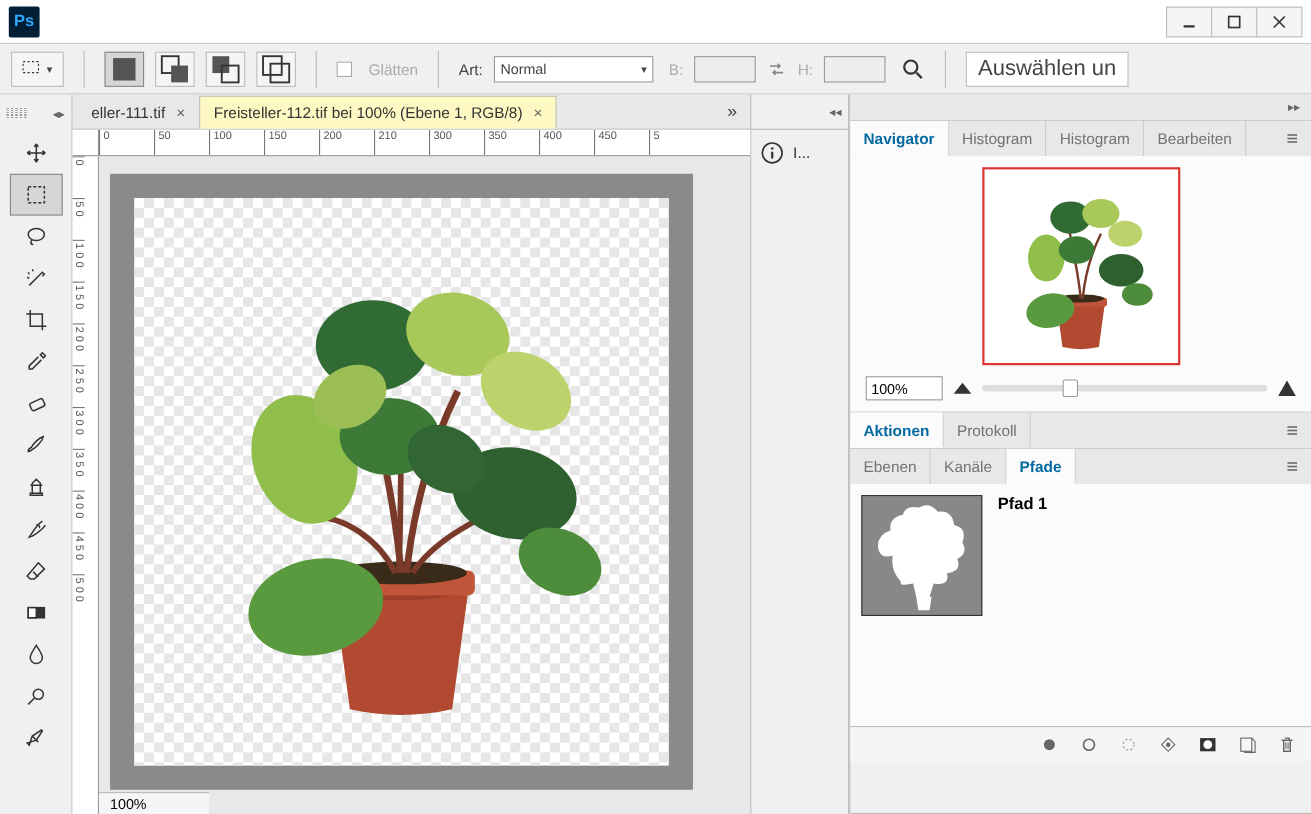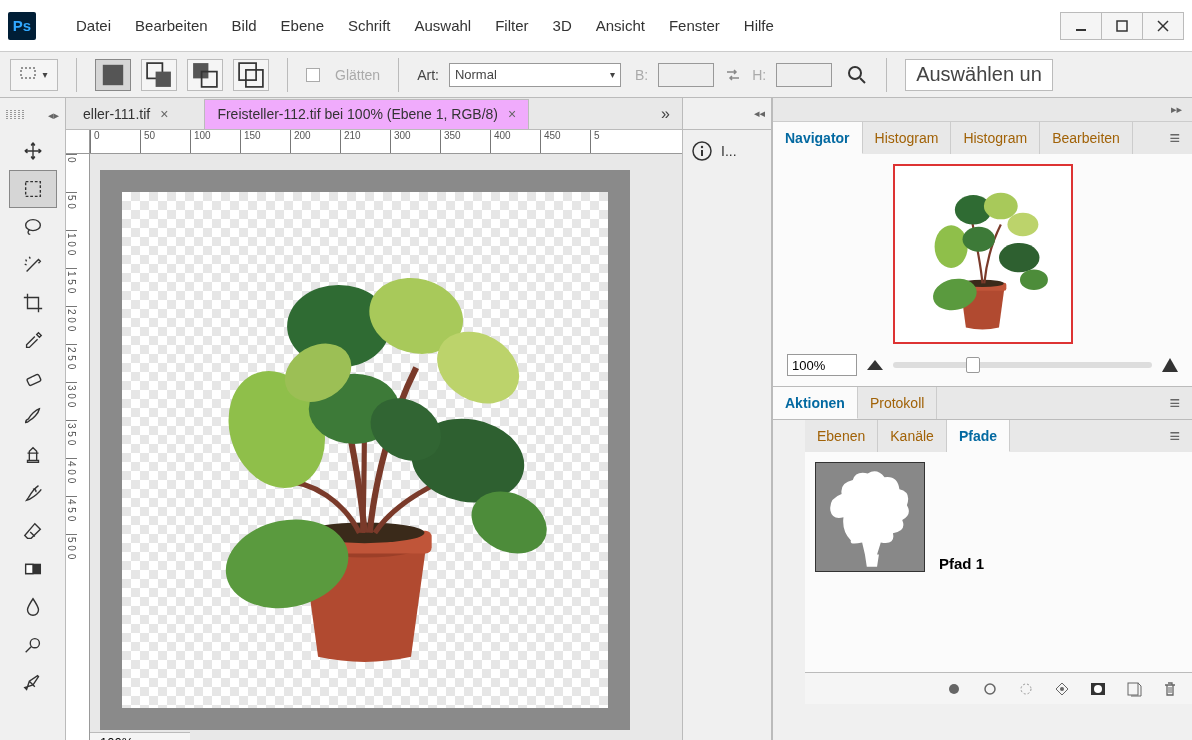--- a/index.html
+++ b/index.html
@@ -1,54 +1,54 @@
 <!DOCTYPE html>
 <html><head>
 <meta charset="utf-8">
 <style>
   * { box-sizing: border-box; margin: 0; padding: 0; font-family: "Segoe UI", Tahoma, sans-serif; }
   body { width: 1192px; height: 740px; overflow: hidden; background:#fff; }
 
   
-  .menubar { height: 52px; background:#fff; display:flex; align-items:center; padding:0 8px; border-bottom:1px solid #ccc;gap:20px; }
+  .menubar { height: 40px; background:#fff; display:flex; align-items:center; padding:0 8px; border-bottom:1px solid #ccc; }
   .ps-logo { width:28px; height:28px; background:#001e36; color:#31a8ff; font-weight:700; font-size:15px; display:flex;align-items:center;justify-content:center; margin-right:20px; border-radius:2px;}
   .menu-items{display:flex;gap:24px;font-size:15px;color:#333;}
   .menu-item{cursor:default;}
   .win-controls{margin-left:auto;display:flex;}
   .win-btn{width:42px;height:28px;border:1px solid #bbb;display:flex;align-items:center;justify-content:center;background:#f5f5f5;margin-left:-1px;font-size:14px;}
   .win-btn svg{width:14px;height:14px;}
 
   
   .options-bar{height:46px;background:#f0f0f0;border-bottom:1px solid #bbb;display:flex;align-items:center;padding:0 10px;gap:14px;font-size:14px;color:#444;overflow:hidden;}
   .opt-group{display:flex;align-items:center;gap:10px;}
   .opt-btn{width:36px;height:32px;border:1px solid #bbb;background:#f5f5f5;display:flex;align-items:center;justify-content:center;}
   .opt-btn.active{background:#d6d6d6;border-color:#888;}
   .opt-sep{width:1px;height:34px;background:#bbb;margin:0 4px;}
   .opt-input{width:56px;height:24px;border:1px solid #999;background:#fff;font-size:13px;padding:0 3px;}
-  .opt-select{width:172px;height:24px;border:1px solid #999;background:#fff;font-size:13px;padding:0 5px;display:flex;align-items:center;justify-content:space-between;}
+  .opt-select{width:145px;height:24px;border:1px solid #999;background:#fff;font-size:13px;padding:0 5px;display:flex;align-items:center;justify-content:space-between;}
   .checkbox{width:14px;height:14px;border:1px solid #aaa;background:#fff;display:inline-block;margin-right:5px;}
   .opt-btn-text{height:32px;border:1px solid #bbb;background:#fff;padding:0 10px;display:flex;align-items:center;font-size:20px;}
 
   
   .workspace{display:flex;height:654px;background:#e8e8e8;}
   
   .toolbar{width:66px;background:#f0f0f0;border-right:1px solid #bbb;display:flex;flex-direction:column;align-items:center;padding-top:4px;}
   .toolbar-head{width:100%;height:26px;display:flex;align-items:center;justify-content:space-between;padding:0 6px;margin-bottom:4px;}
   .drag-dots{display:flex;gap:2px;}
   .drag-dots span{width:2px;height:10px;background:repeating-linear-gradient(#999 0 1px,transparent 1px 2px);}
   .dbl-arrow{font-size:11px;color:#666;}
   .tool{width:48px;height:38px;display:flex;align-items:center;justify-content:center;margin:0;position:relative;}
   .tool.active{background:#d6d6d6;border:1px solid #888;}
   .tool svg{width:22px;height:22px;stroke:#333;fill:none;stroke-width:1.5;}
 
   
   .center{flex:1;display:flex;flex-direction:column;min-width:0;}
   .tabs-row{height:32px;background:#e8e8e8;display:flex;align-items:center;border-bottom:1px solid #bbb;padding-left:4px;}
   .doc-tab{height:30px;padding:0 12px;display:flex;align-items:center;gap:10px;font-size:14px;color:#333;border:1px solid transparent;border-bottom:none;}
-  .doc-tab.active{background:#f0abfc;border-color:#bbb;margin-left:23px;}
+  .doc-tab.active{background:#fef9c3;border-color:#bbb;}
   .tab-close{font-size:14px;color:#666;}
   .tabs-overflow{margin-left:auto;padding:0 12px;font-size:16px;color:#444;}
   .canvas-area{flex:1;display:flex;position:relative;background:#e8e8e8;}
   .ruler-h{position:absolute;left:24px;right:0;top:0;height:24px;background:#fff;border-bottom:1px solid #999;display:flex;font-size:10px;color:#555;overflow:hidden;z-index:2;}
   .ruler-h div{border-left:1px solid #777;padding-left:3px;width:50px;flex-shrink:0;height:24px;line-height:12px;}
   .ruler-v{position:absolute;left:0;top:24px;bottom:0;width:24px;background:#fff;border-right:1px solid #999;z-index:2;}
   .ruler-v div{border-top:1px solid #777;height:38px;font-size:10px;color:#555;writing-mode:vertical-rl;padding-top:2px;}
   .ruler-corner{position:absolute;left:0;top:0;width:24px;height:24px;background:#fff;border-right:1px solid #999;border-bottom:1px solid #999;z-index:3;}
   .canvas-wrap{position:absolute;left:34px;top:40px;right:10px;bottom:10px;display:flex;align-items:flex-start;justify-content:flex-start;}
   .canvas-bg{width:530px;height:560px;background:#8a8a8a;padding:22px;}
@@ -64,64 +64,51 @@
   
   .mid-panel{width:90px;background:#f0f0f0;border-left:1px solid #bbb;border-right:1px solid #bbb;display:flex;flex-direction:column;}
   .mid-head{height:32px;display:flex;align-items:center;justify-content:flex-end;padding:0 6px;border-bottom:1px solid #bbb;font-size:12px;}
   .mid-item{display:flex;align-items:center;gap:8px;padding:10px 8px;font-size:14px;color:#333;}
   .mid-item svg{width:22px;height:22px;}
 
   
   .right{width:420px;background:#f0f0f0;display:flex;flex-direction:column;border-left:1px solid #bbb;}
   .rpanel{border-bottom:1px solid #bbb;}
   .rpanel-head{height:32px;display:flex;align-items:center;font-size:14px;background:#e8e8e8;}
-  .rpanel-tab{padding:0 12px;height:32px;display:flex;align-items:center;border-right:1px solid #ccc;color:#a16207;}
+  .rpanel-tab{padding:0 12px;height:32px;display:flex;align-items:center;border-right:1px solid #ccc;color:#737373;}
   .rpanel-tab.active{background:#fbfbfb;font-weight:600;color:#0369a1;border-bottom:1px solid #fbfbfb;}
   .rpanel-menu{margin-left:auto;padding:0 12px;font-size:18px;color:#666;}
   .collapse-row{height:24px;display:flex;align-items:center;justify-content:flex-end;padding:0 10px;font-size:12px;border-bottom:1px solid #ccc;background:#e8e8e8;}
 
   .nav-body{padding:10px;display:flex;flex-direction:column;align-items:center;gap:10px;background:#fbfbfb;}
   .nav-thumb{width:180px;height:180px;border:2px solid #d33;background:#fff;display:flex;align-items:center;justify-content:center;}
   .nav-thumb svg{width:88%;height:92%;}
   .nav-zoom{display:flex;align-items:center;width:100%;gap:10px;padding:0 4px;}
   .nav-zoom-val{width:70px;height:22px;border:1px solid #999;background:#fff;font-size:13px;display:flex;align-items:center;padding:0 4px;}
   .nav-slider{flex:1;height:6px;background:#ddd;position:relative;border-radius:3px;}
   .nav-slider-thumb{position:absolute;left:28%;top:-5px;width:14px;height:16px;background:#fff;border:1px solid #999;border-radius:2px;}
   .mount{width:0;height:0;border-left:8px solid transparent;border-right:8px solid transparent;}
   .mount.small{border-bottom:10px solid #333;}
   .mount.big{border-bottom:14px solid #333;}
 
   .paths-body{background:#fbfbfb;padding:10px;min-height:220px;}
-  .path-item{display:flex;align-items:flex-end;gap:14px;}
+  .path-item{display:flex;align-items:flex-start;gap:14px;}
   .path-thumb{width:110px;height:110px;border:1px solid #333;background:#888;display:flex;align-items:center;justify-content:center;}
   .path-thumb svg{width:90%;height:95%;}
   .path-name{font-size:15px;font-weight:600;}
 
   .paths-footer{height:32px;border-top:1px solid #bbb;display:flex;align-items:center;justify-content:flex-end;gap:20px;padding:0 14px;background:#f5f5f5;}
   .paths-footer svg{width:18px;height:18px;}
   .pf-icon{width:16px;height:16px;display:flex;align-items:center;justify-content:center;}
 </style>
 </head>
 <body>
 
 <div class="menubar">
   <div class="ps-logo">Ps</div>
-  <div class="menu-items">
-    <span class="menu-item">Datei</span>
-    <span class="menu-item">Bearbeiten</span>
-    <span class="menu-item">Bild</span>
-    <span class="menu-item">Ebene</span>
-    <span class="menu-item">Schrift</span>
-    <span class="menu-item">Auswahl</span>
-    <span class="menu-item">Filter</span>
-    <span class="menu-item">3D</span>
-    <span class="menu-item">Ansicht</span>
-    <span class="menu-item">Fenster</span>
-    <span class="menu-item">Hilfe</span>
-  </div>
   <div class="win-controls">
     <div class="win-btn">
         <svg viewBox="0 0 14 14">
           <line x1="2" y1="11" x2="12" y2="11" stroke="#333" stroke-width="2"></line>
         </svg>
       </div>
     <div class="win-btn">
         <svg viewBox="0 0 14 14">
           <rect x="2" y="2" width="10" height="10" fill="none" stroke="#333" stroke-width="1.5"></rect>
         </svg>
@@ -427,21 +414,21 @@
     </div>
 
     <div class="rpanel">
       <div class="rpanel-head">
         <div class="rpanel-tab active">Aktionen</div>
         <div class="rpanel-tab">Protokoll</div>
         <div class="rpanel-menu">≡</div>
       </div>
     </div>
 
-    <div class="rpanel" style="flex:1;display:flex;flex-direction:column;margin-left:32px;">
+    <div class="rpanel" style="flex:1;display:flex;flex-direction:column;">
       <div class="rpanel-head">
         <div class="rpanel-tab">Ebenen</div>
         <div class="rpanel-tab">Kanäle</div>
         <div class="rpanel-tab active">Pfade</div>
         <div class="rpanel-menu">≡</div>
       </div>
       <div class="paths-body">
         <div class="path-item">
           <div class="path-thumb">
             <svg viewBox="0 0 100 110">

